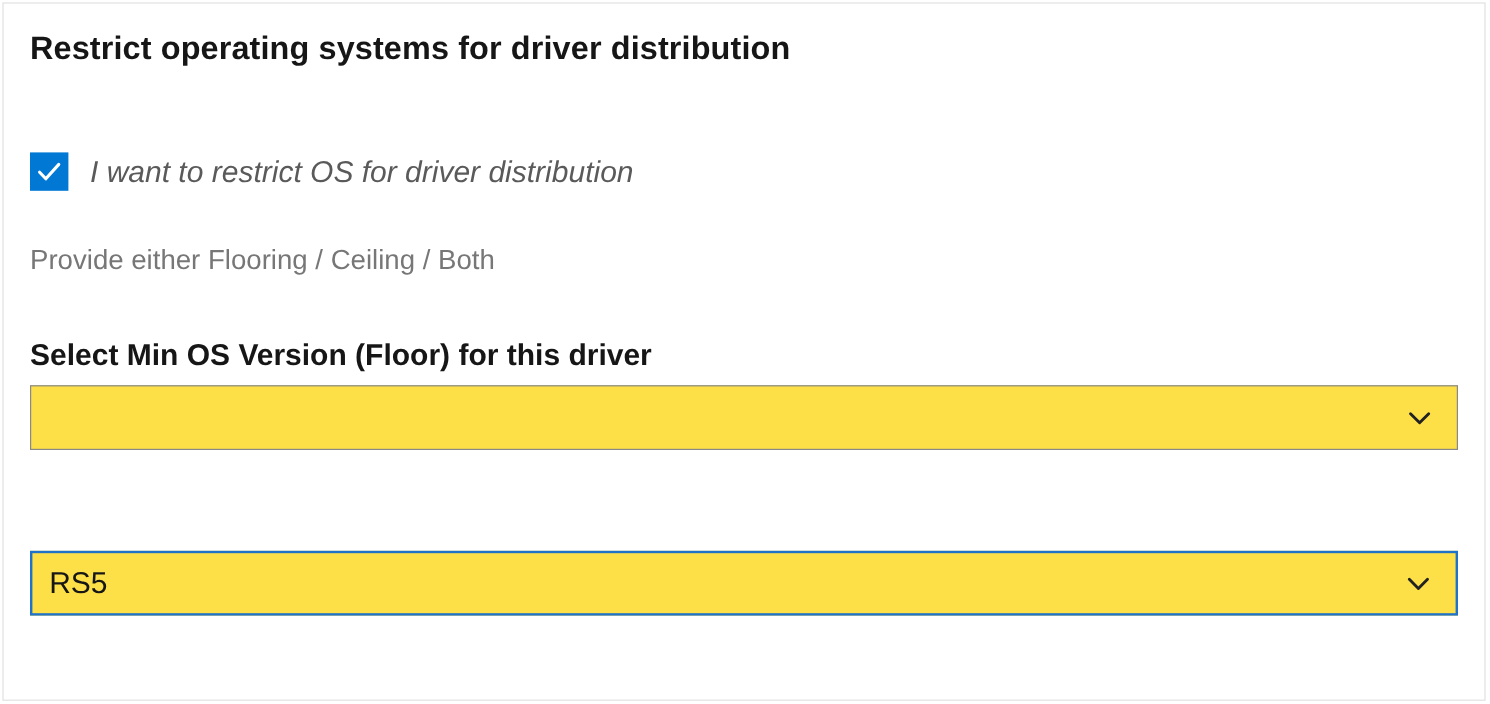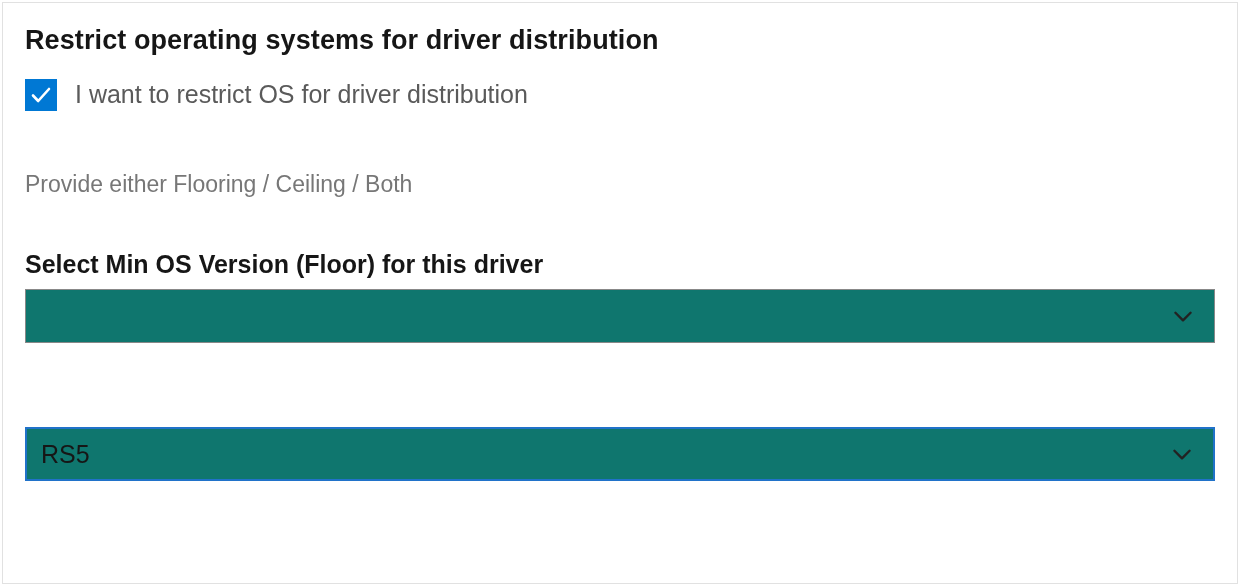--- a/index.html
+++ b/index.html
@@ -20,61 +20,62 @@
   }
   .page-title {
     font-size: 27px;
     font-weight: 600;
     color: #161616;
     margin: 2px 0 0 0;
     letter-spacing: 0.1px;
   }
   .checkbox-row {
     display: flex;
-    align-items: flex-start;
-    margin-top: 23px;
+    align-items: flex-end;
+    margin-top: 71px;
+    font-style: italic;
   }
   .checkbox {
     width: 32px;
     height: 32px;
     background: #0078d4;
     display: inline-flex;
     align-items: center;
     justify-content: center;
     margin-right: 18px;
     cursor: pointer;
   }
   .checkbox svg { display: block; }
   .checkbox-label {
     font-size: 25px;
     color: #5a5a5a;
     line-height: 1.2;
   }
   .hint-text {
     font-size: 23px;
     color: #777777;
-    margin-top: 60px;
+    margin-top: 44px;
   }
   .field-block { margin-top: 52px; }
   .field-block.second { margin-top: 84px; }
   .field-label {
     font-size: 25px;
     color: #161616;
     margin-bottom: 10px;
     display: block;
     font-weight: bold;
   }
   .select-wrap {
     width: 100%;
     border: 1px solid #888888;
     height: 54px;
     display: flex;
     align-items: center;
     padding: 0 18px 0 14px;
-    background: #0f766e;
+    background: #fde047;
     cursor: pointer;
     position: relative;
   }
   .select-wrap.focused {
     border: 2px solid #2072c9;
   }
   .select-value {
     flex: 1;
     font-size: 25px;
     color: #161616;

